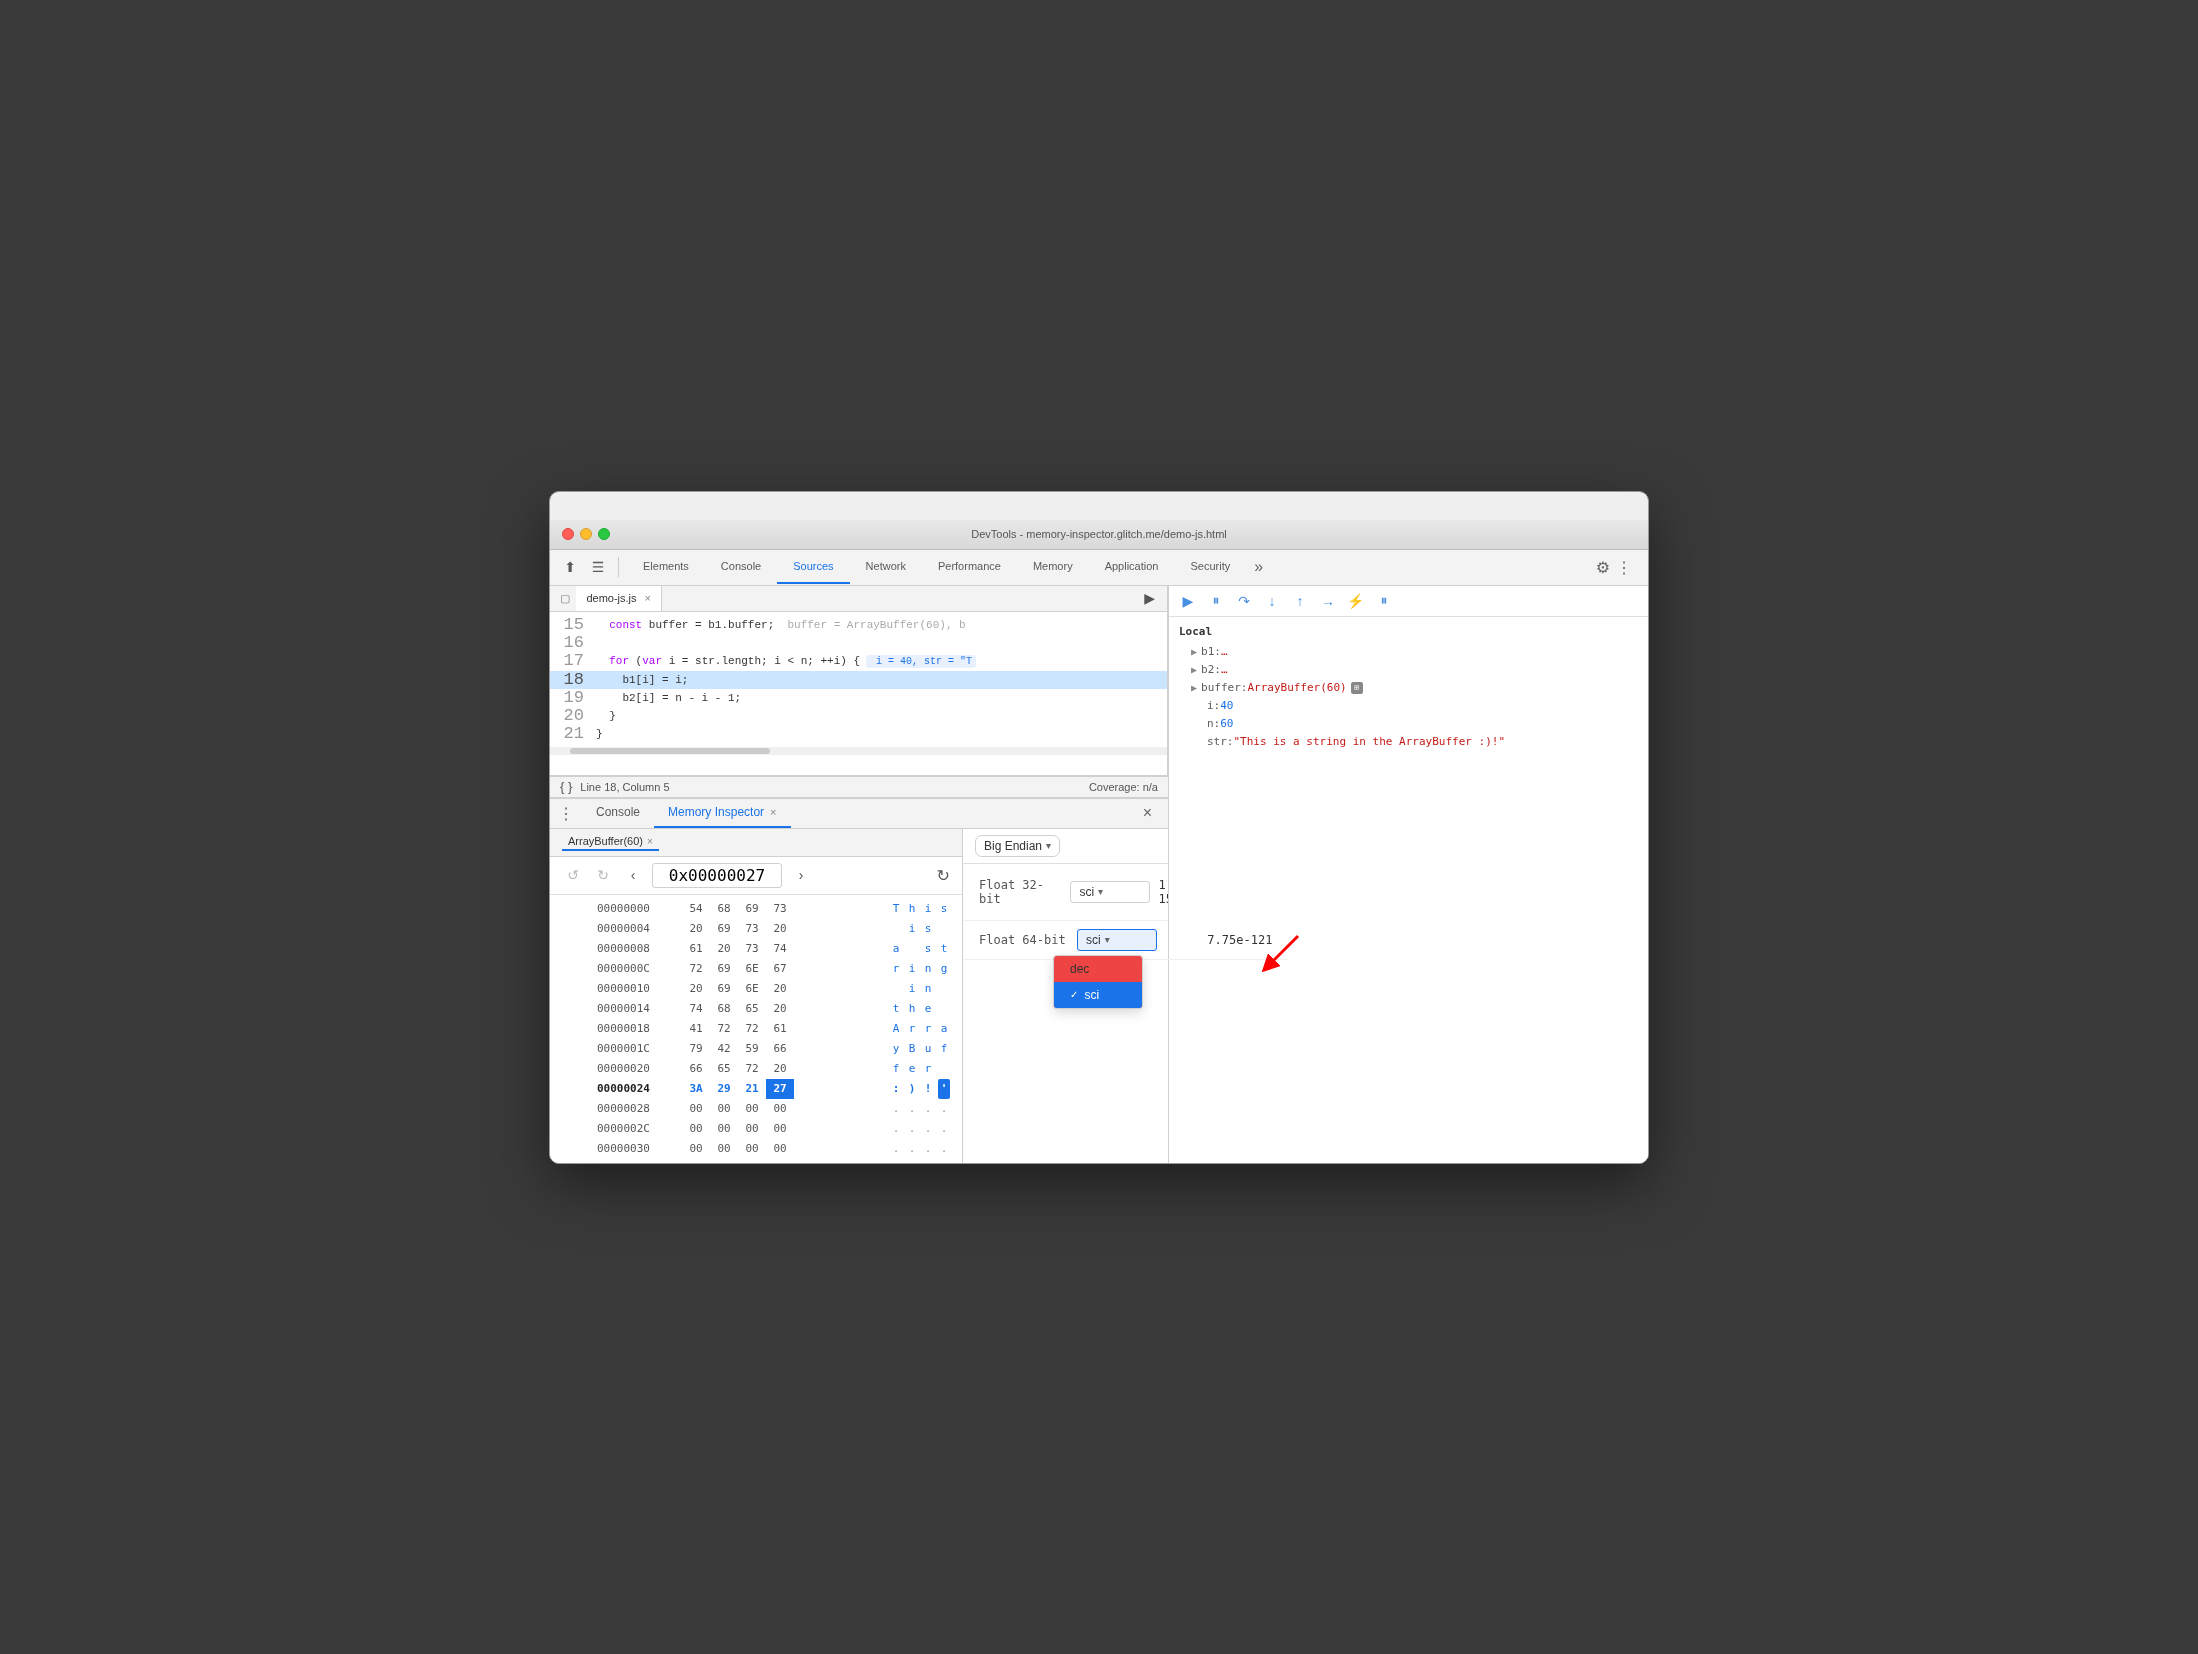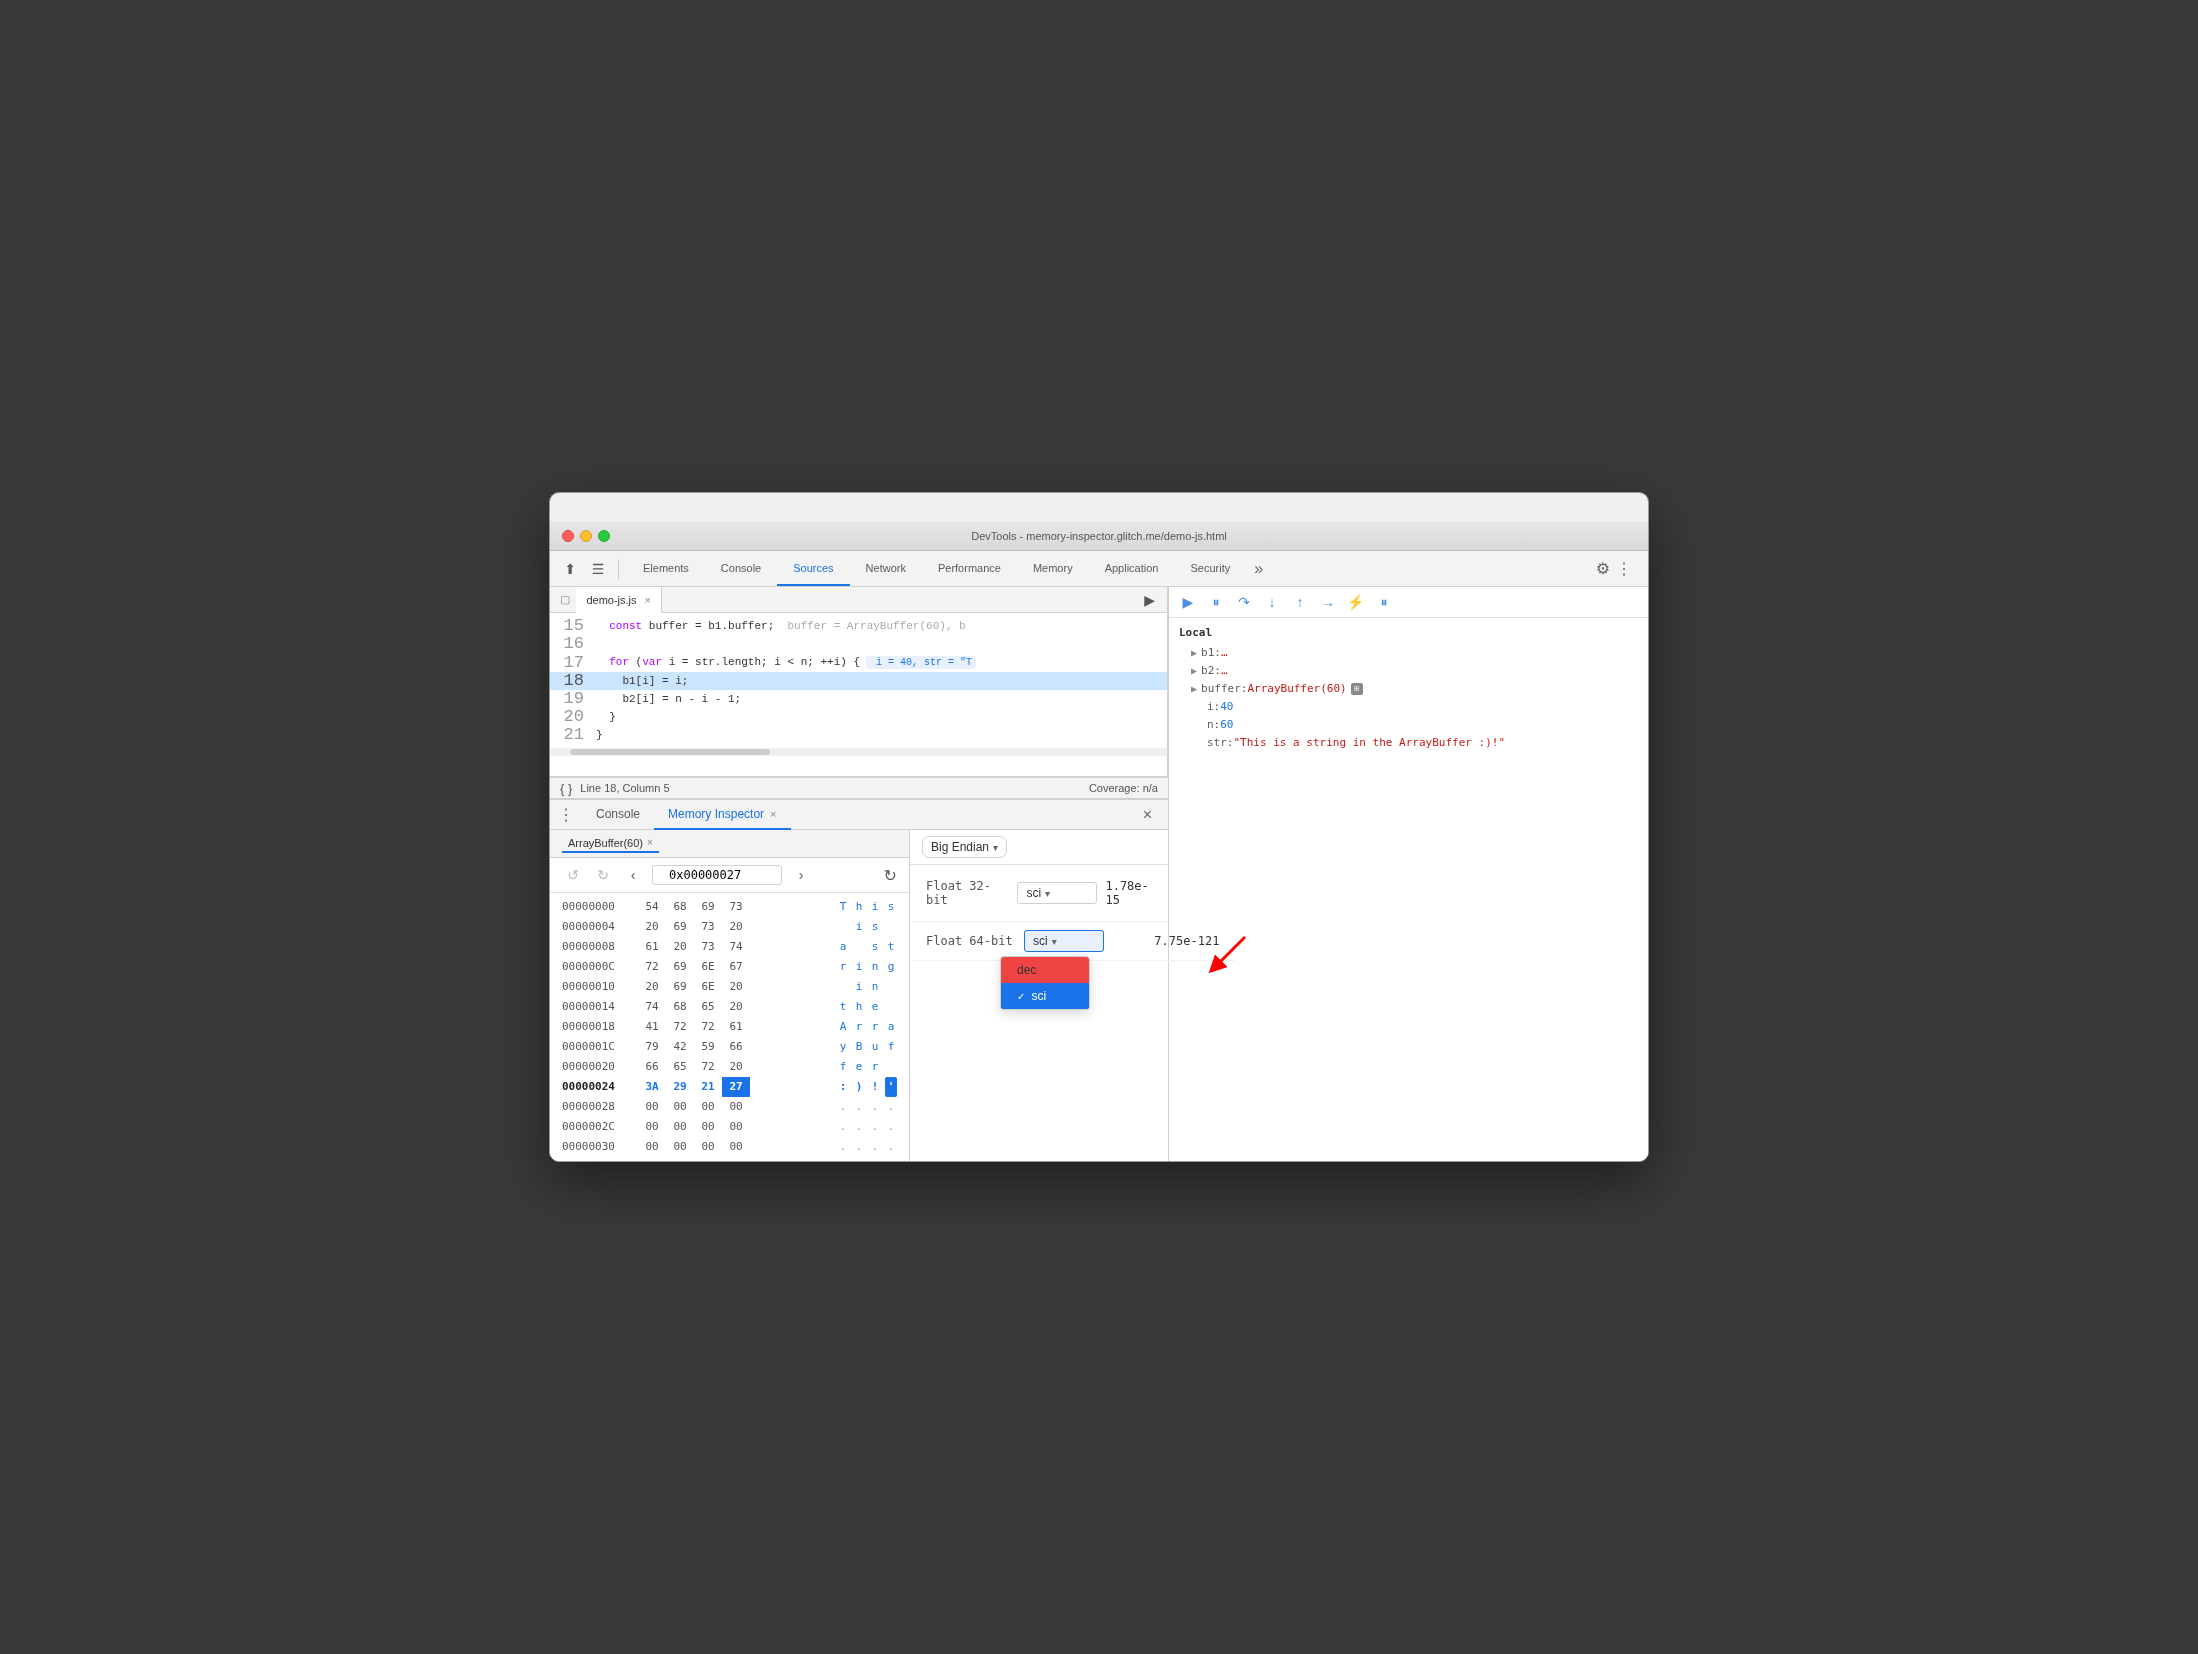--- a/index.html
+++ b/index.html
@@ -394,45 +394,46 @@
       border: none;
       background: transparent;
       cursor: pointer;
       color: #555;
       font-size: 14px;
     }
     .mem-nav-btn.disabled { color: #bbb; cursor: default; }
     .mem-addr-input {
       border: 1px solid #d0d0d0;
       border-radius: 3px;
-      padding: 2px 16px;
+      padding: 2px 8px;
       font-family: 'Menlo', 'Monaco', monospace;
-      font-size: 12px;
+      font-size: 16px;
       width: 130px;
-      text-align: left;
+      text-align: center;
       background: #fff;
     }
     .mem-refresh {
       margin-left: auto;
       font-size: 16px;
       color: #555;
       cursor: pointer;
     }
 
     
     .hex-table {
       padding: 4px 12px;
       font-family: 'Menlo', 'Monaco', monospace;
       font-size: 11px;
       line-height: 20px;
     }
     .hex-row {
       display: flex;
       align-items: center;
-      gap: 1px;
+      gap: 10px;
+      margin-left: 35px;
     }
     .hex-row.current { font-weight: bold; }
     .hex-addr {
       width: 75px;
       color: #555;
       font-size: 11px;
     }
     .hex-row.current .hex-addr { font-weight: bold; color: #222; }
     .hex-bytes {
       display: flex;

